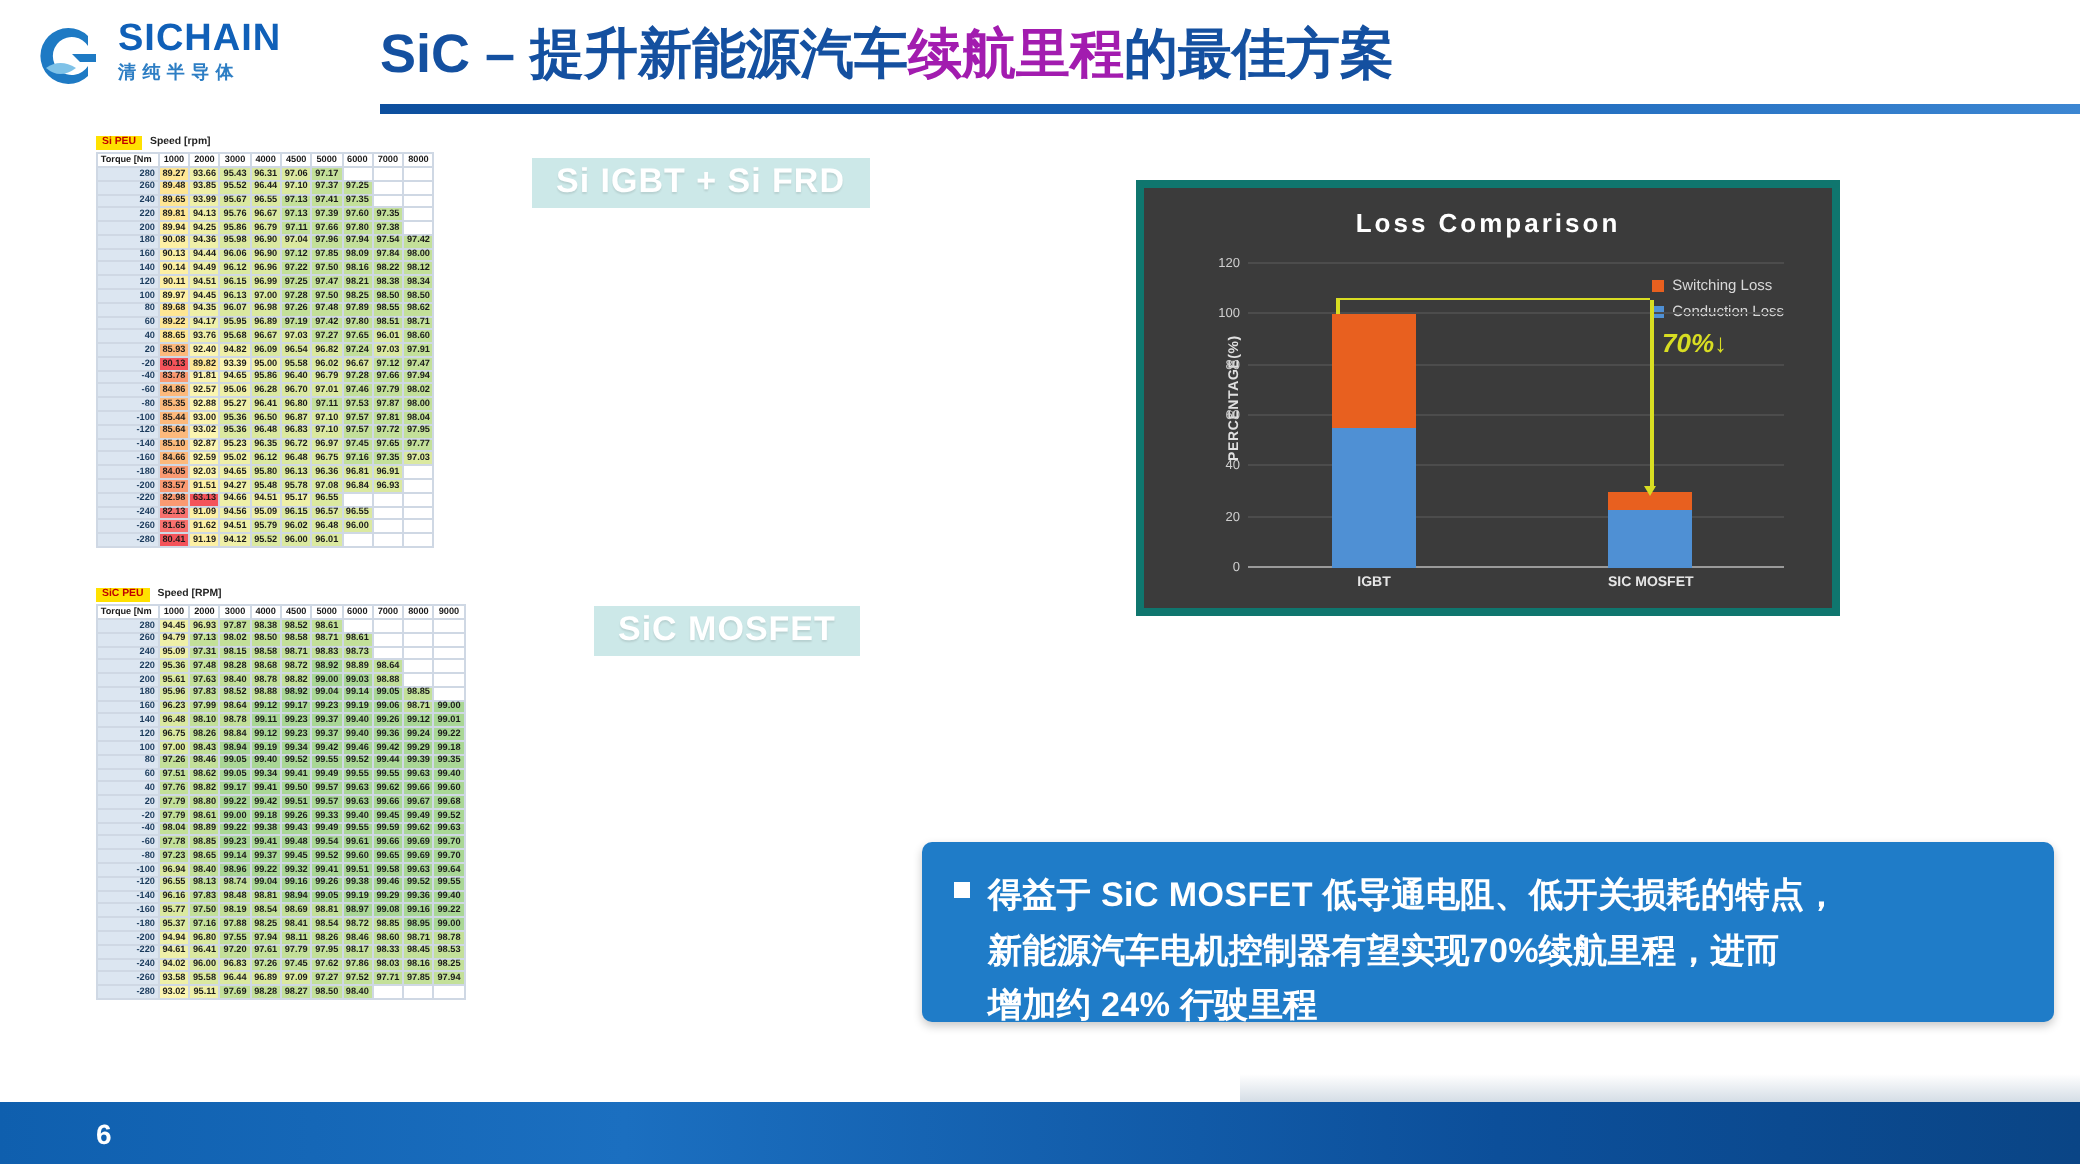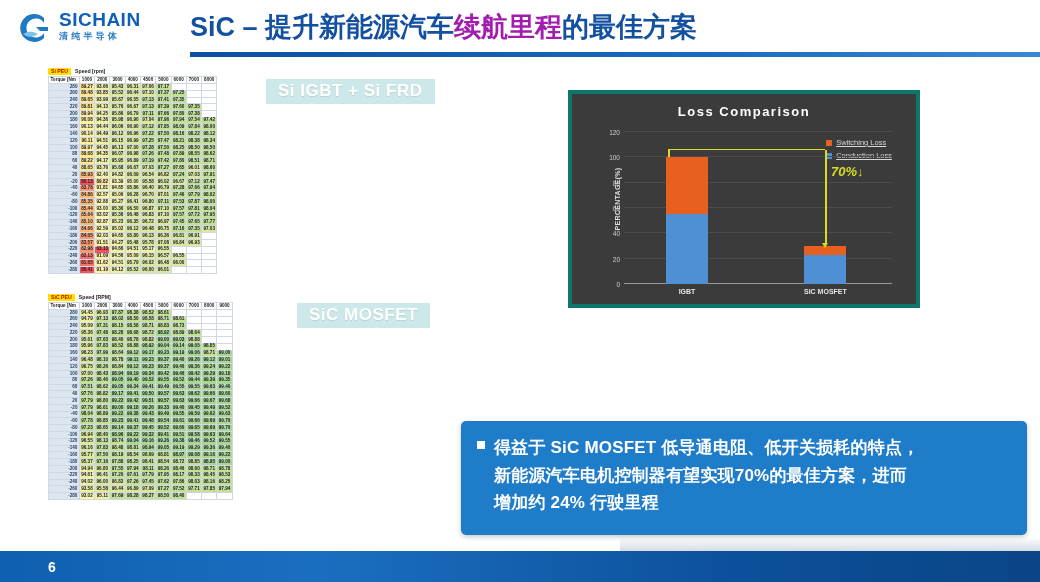--- a/index.html
+++ b/index.html
@@ -119,21 +119,21 @@
     position: absolute; left: 0; top: 10px; width: 100%;
     text-align: center; color: #ffffff; font-size: 13px;
     font-weight: bold; letter-spacing: 1.5px;
   }
   .chart-legend {
     position: absolute; right: 24px; top: 44px;
     display: flex; flex-direction: column; gap: 4px;
   }
   .legend-row { display: flex; align-items: center; gap: 4px; }
   .legend-swatch { width: 6px; height: 6px; flex: none; }
-  .legend-label { color: #d8d8d8; font-size: 7.5px; white-space: nowrap; text-decoration: underline; }
+  .legend-label { color: #d8d8d8; font-size: 7.5px; white-space: nowrap; }
 
   .plot {
     position: absolute; left: 52px; top: 38px;
     width: 268px; height: 152px;
   }
   .gridline {
     position: absolute; left: 0; width: 100%; height: 1px;
     background: #4c4c4c;
   }
   .axis-base {
@@ -168,21 +168,21 @@
     border-top: 5px solid #d8dd22;
   }
   .anno-text {
     position: absolute; color: #d8dd22; font-size: 13px; font-weight: bold;
     white-space: nowrap;
   }
 
   
   .callout {
     position: absolute; left: 461px; top: 421px;
-    width: 566px; height: 114px;
+    width: 566px; height: 90px;
     background: #1f7cc8;
     border-radius: 5px;
     box-shadow: 0 2px 5px rgba(0,0,0,0.22);
     padding: 13px 18px 10px 16px;
     display: flex; gap: 9px;
   }
   .callout-bullet {
     width: 8px; height: 8px; background: #ffffff; flex: none; margin-top: 7px;
   }
   .callout-text {
@@ -1026,21 +1026,21 @@
       <div class="anno-line" style="left: 201px; width: 1.6px; bottom: 40px; height: 93.6667px;"></div>
       <div class="anno-arrow" style="left: 198.3px; bottom: 36px;"></div>
       <div class="anno-text" style="left: 207px; bottom: 105px; font-style: italic;">70%↓</div>
     </div>
 </div>
 
 <div class="callout">
   <div class="callout-bullet"></div>
   <div class="callout-text">
     <div>得益于 SiC MOSFET 低导通电阻、低开关损耗的特点，</div>
-    <div>新能源汽车电机控制器有望实现70%的最佳方案，进而</div>
+    <div>新能源汽车电机控制器有望实现70%续航里程，进而</div>
     <div>增加约 24% 行驶里程</div>
   </div>
 </div>
 
 <div class="footer-sheen"></div>
 <div class="footer">
   <div class="footer-pagenum">6</div>
 </div>
 
 </body></html>

